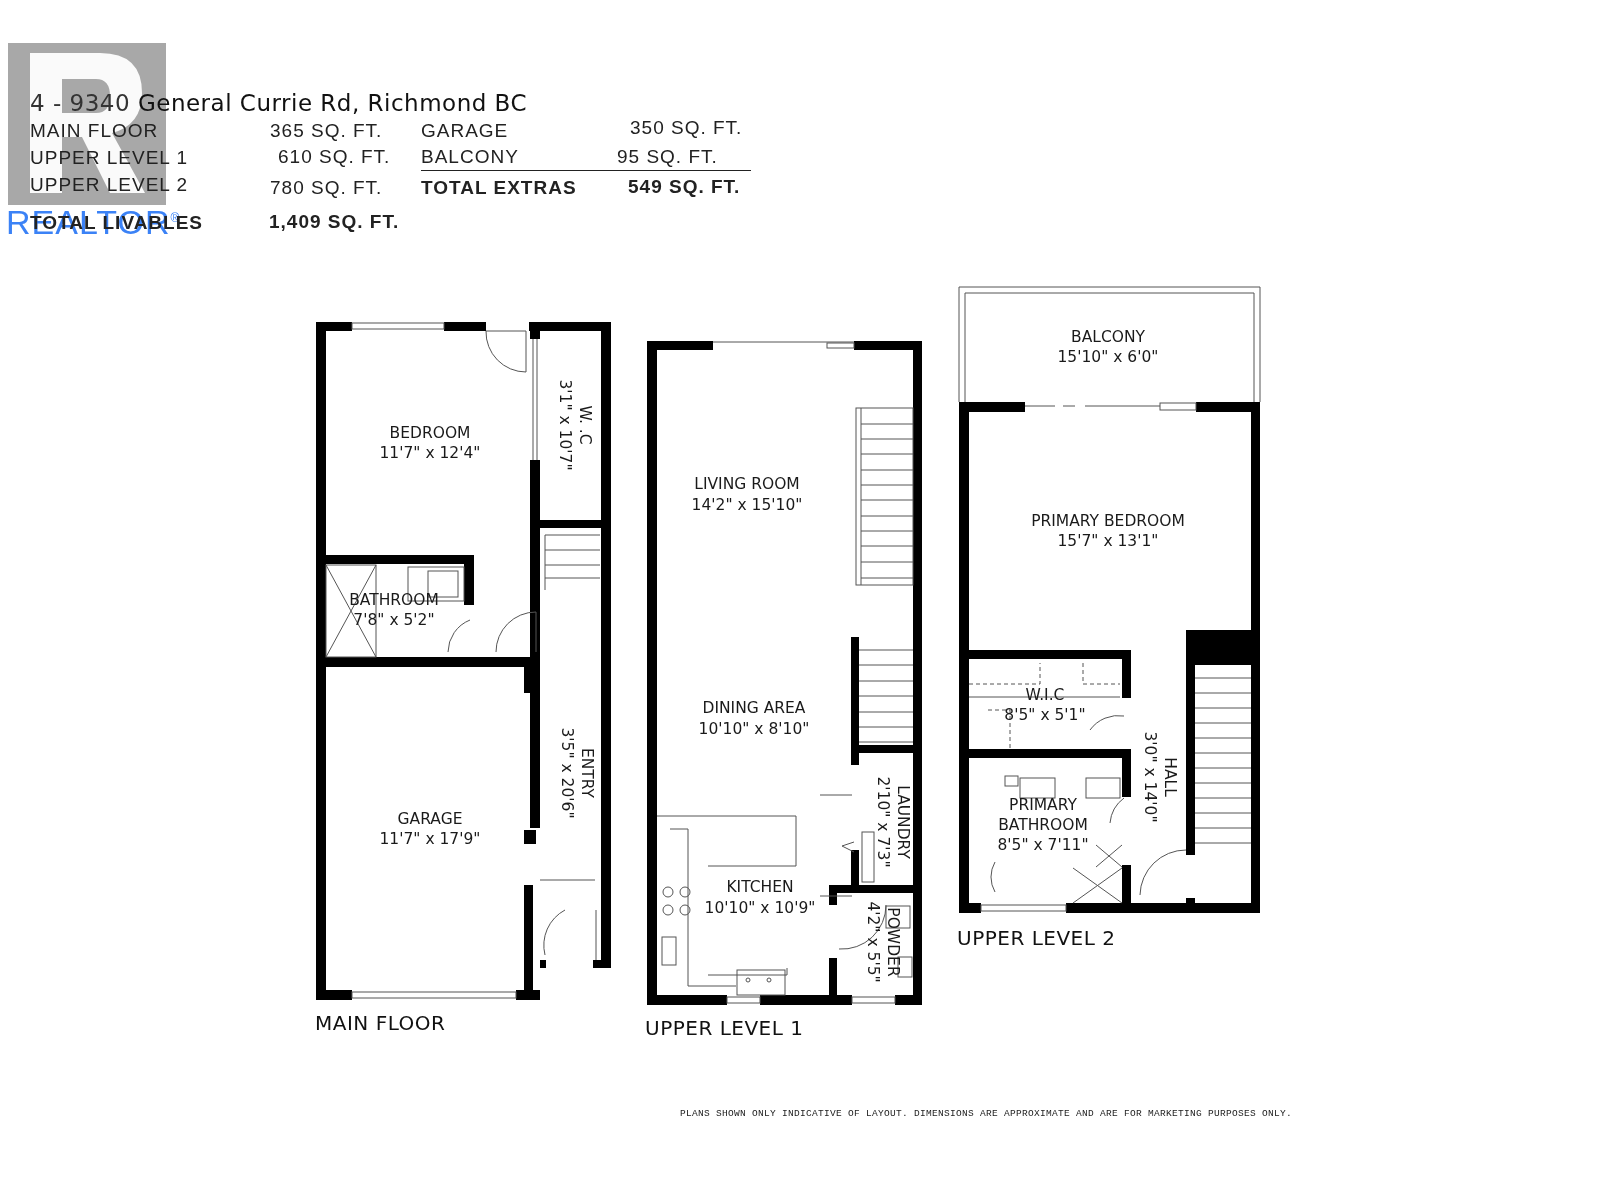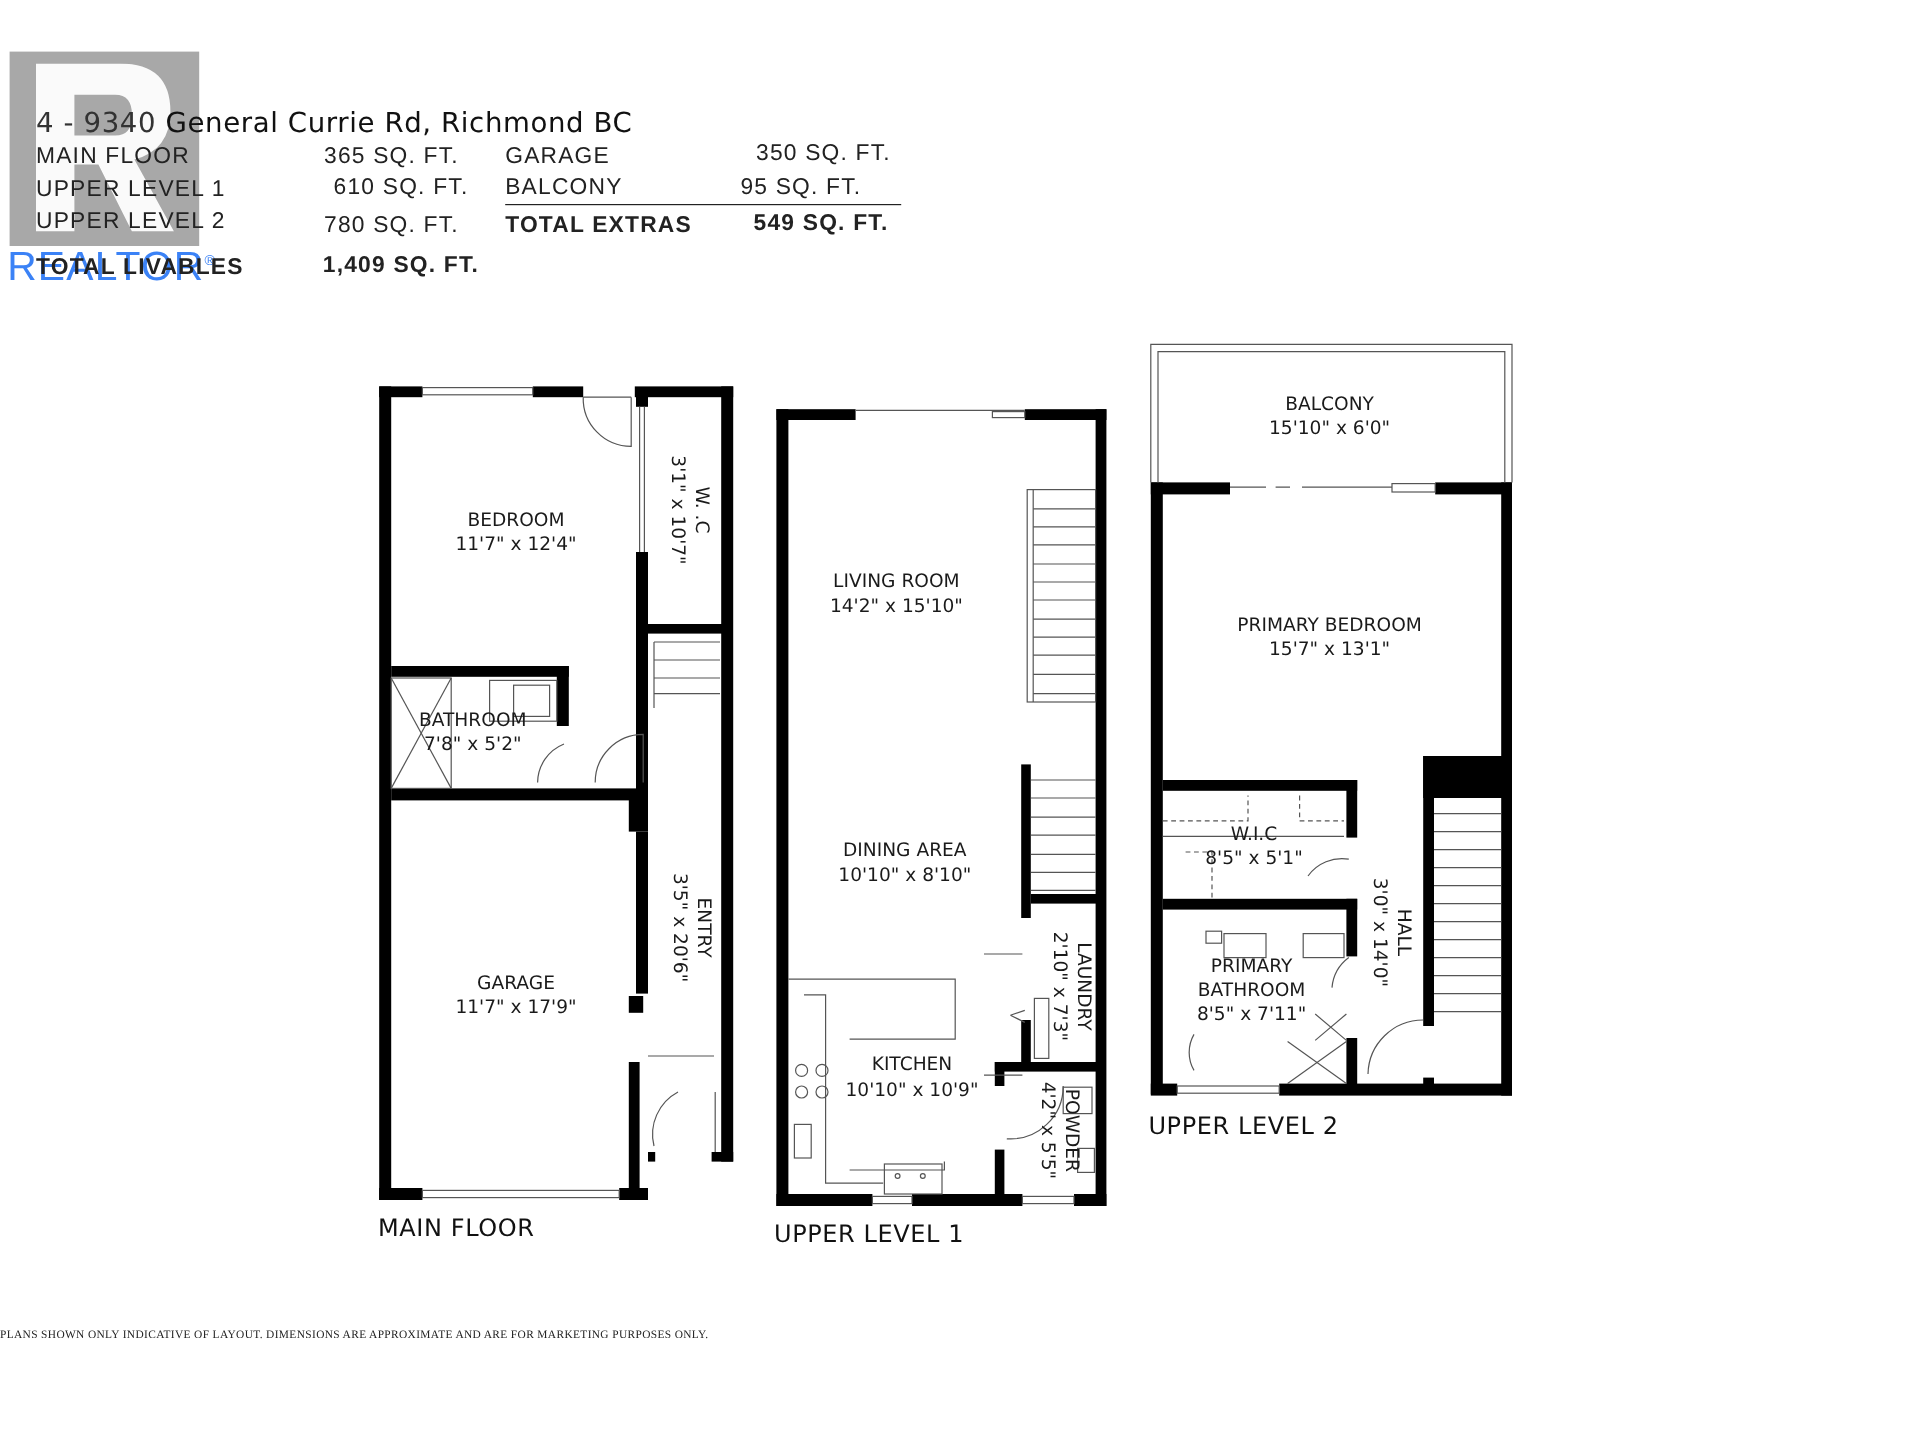--- a/index.html
+++ b/index.html
@@ -9,21 +9,21 @@
   .logo-word { position:absolute; left:6px; top:203px; font-family:"Liberation Sans", sans-serif; font-size:34px; letter-spacing:1px; color:#3b82f6; font-weight:300; }
   .title { position:absolute; left:30px; top:60px; font-family:"DejaVu Sans", sans-serif; font-size:23px; font-weight:500; letter-spacing:0.5px; color:#111; white-space:nowrap;margin-top:30px; }
   .title .faded { color:#333; }
   .stats { position:absolute; font-family:"Liberation Sans", sans-serif; font-size:19px; letter-spacing:1px; color:#222; }
   .stat-row { position:absolute; white-space:nowrap; }
   .bold { font-weight:bold; }
   .extras-rule { position:absolute; left:421px; top:170px; width:330px; height:1px; background:#222; }
   .plan { position:absolute; left:0; top:0; width:1600px; height:1200px; }
   .room-label { font-family:"DejaVu Sans", sans-serif; font-size:15.5px; fill:#1a1a1a; }
   .floor-label { position:absolute; font-family:"DejaVu Sans", sans-serif; font-size:20px; color:#111; letter-spacing:0.5px; }
-  .footer { position:absolute; left:0; width:1292px; top:1108px; text-align:left; font-family:Liberation Serif, serif; font-size:9.5px; color:#222; letter-spacing:0.3px; }
+  .footer { position:absolute; left:0; width:1292px; top:1108px; text-align:right; font-family:Liberation Mono, monospace; font-size:9.5px; color:#222; letter-spacing:0.3px; }
 </style>
 </head>
 <body>
 
 <div class="logo">
   <svg class="r-glyph" viewBox="0 0 115 140">
     <path d="M0 0 H70 Q112 0 112 40 Q112 72 82 80 L115 140 H80 L52 84 H32 V140 H0 Z M32 26 V60 H66 Q80 60 80 43 Q80 26 66 26 Z" fill="#ffffff" opacity="0.95"></path>
   </svg>
 </div>
 <div class="logo-word"><span>REALTOR</span><sup style="font-size:12px">®</sup></div>

